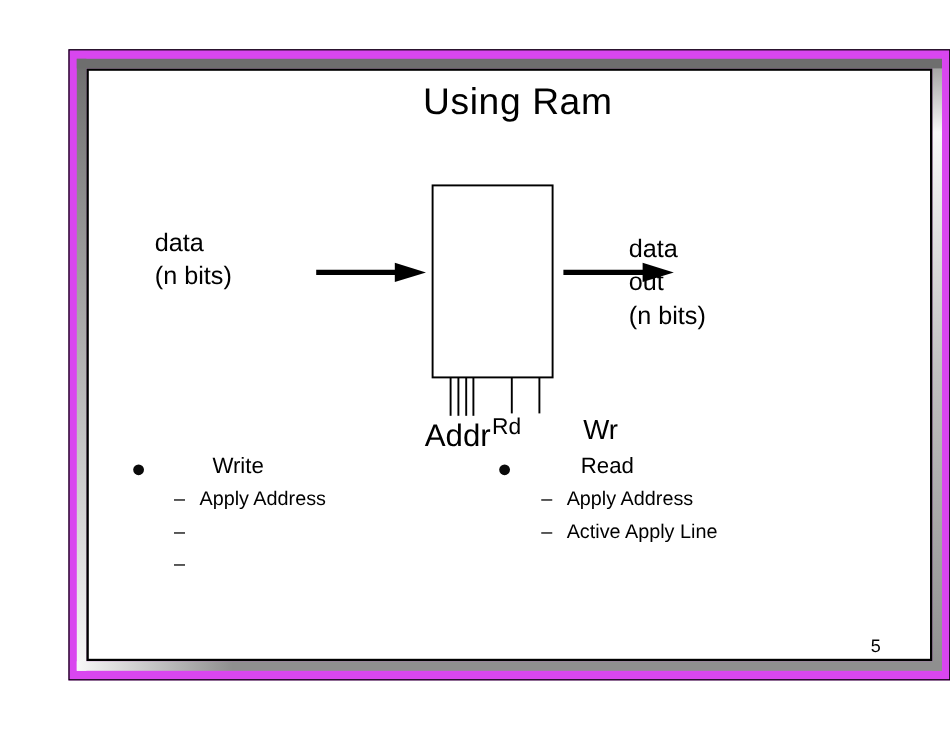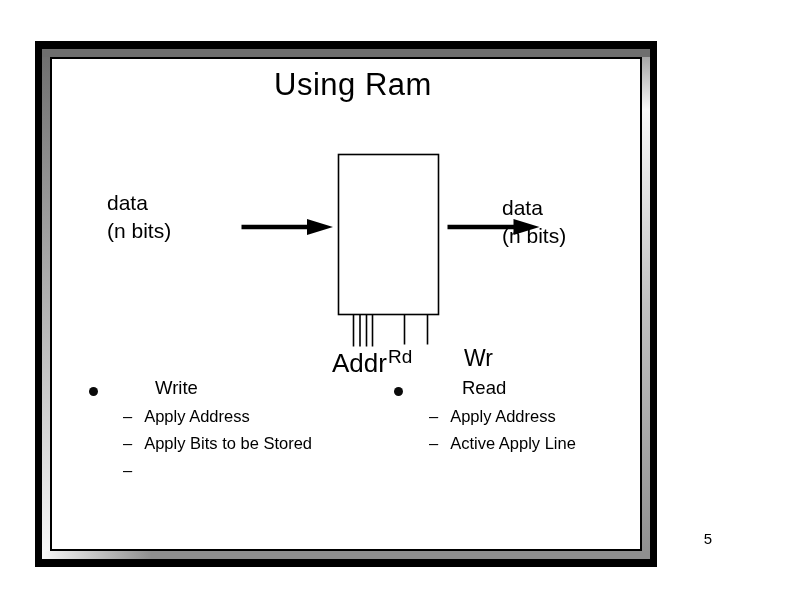--- a/index.html
+++ b/index.html
@@ -7,22 +7,22 @@
     width: 792px; height: 612px;
     background: #ffffff;
     font-family: "Liberation Sans", sans-serif;
     color: #000;
     -webkit-font-smoothing: antialiased;
   }
   .canvas { position: relative; width: 792px; height: 612px; background: #fff; overflow: hidden; }
 
   
   .slide {
-    position: absolute; left: 35px; top: 41px; width: 622px; height: 526px;
-    border: 1.5px solid #000; background: #000000; box-sizing: border-box;
+    position: absolute; left: 57px; top: 41px; width: 735px; height: 526px;
+    border: 1.5px solid #000; background: #d946ef; box-sizing: border-box;
   }
   .frame { position: absolute; left: 6px; right: 6px; top: 7px; bottom: 7px; }
   .edge { position: absolute; }
   .edge-left  { left: 0; top: 0; bottom: 0; width: 8px;
                 background: linear-gradient(to bottom, var(--frame-dark), var(--frame-light)); }
   .edge-right { right: 0; top: 0; bottom: 0; width: 8px;
                 background: linear-gradient(to bottom, var(--frame-mid) 0%, var(--frame-light) 12%, #c2c2c2 50%, var(--frame-mid2) 100%); }
   .edge-top    { left: 0; right: 0; top: 0; height: 8px; background: var(--frame-dark); z-index: 2; }
   .edge-bottom { left: 0; right: 0; bottom: 0; height: 8px; z-index: 2;
                 background: linear-gradient(to right, var(--frame-light) 0%, var(--frame-mid2) 18%, var(--frame-mid2) 100%); }
@@ -115,37 +115,37 @@
             <line x1="375.5" y1="255.5" x2="375.5" y2="285.5" stroke="#000" stroke-width="1.6"></line>
           </svg>
 
           <div class="io-label io-left">
             <div>data</div>
             <div>(n bits)</div>
           </div>
 
           <div class="io-label io-right">
             <div>data</div>
+            <div>out</div>
             <div>(n bits)</div>
           </div>
 
           <div class="pin-label addr-label">Addr</div>
           <div class="pin-label rd-label">Rd</div>
           <div class="pin-label wr-label">Wr</div>
 
           <div class="bullet-dot dot-write"></div>
           <div class="list-title title-write">Write</div>
 
           <div class="sub-item w-item-0">
             <span class="dash">–</span>
             <span>Apply Address</span>
           </div>
           <div class="sub-item w-item-1">
             <span class="dash">–</span>
-            <span>Apply Bits to be Stored</span>
           </div>
           <div class="sub-item w-item-2">
             <span class="dash">–</span>
           </div>
 
           <div class="bullet-dot dot-read"></div>
           <div class="list-title title-read">Read</div>
 
           <div class="sub-item r-item-0">
             <span class="dash">–</span>

